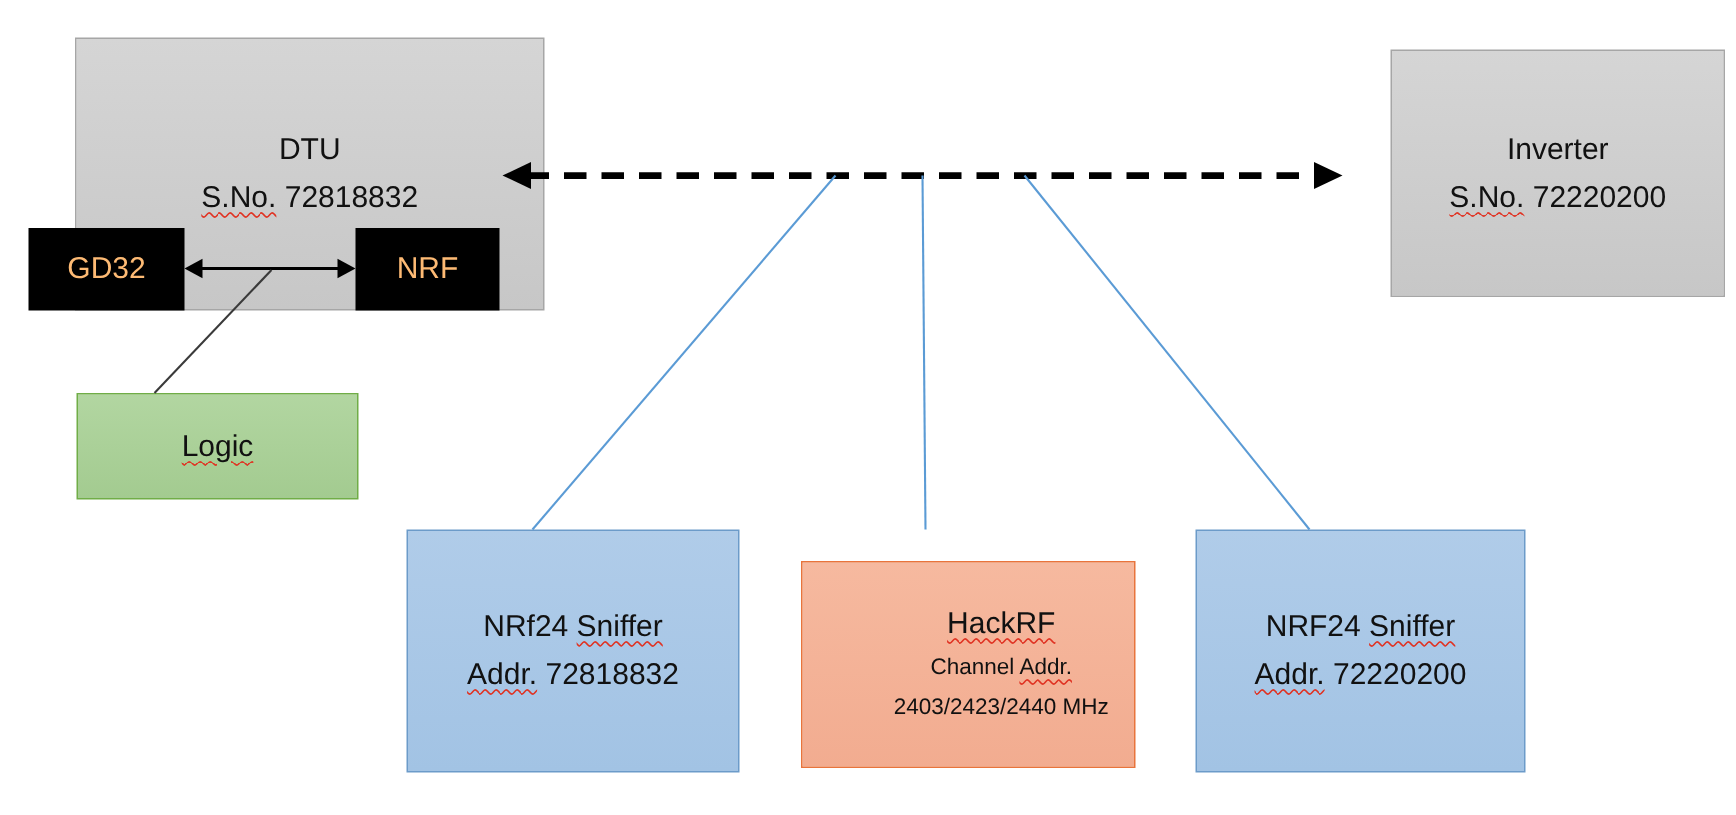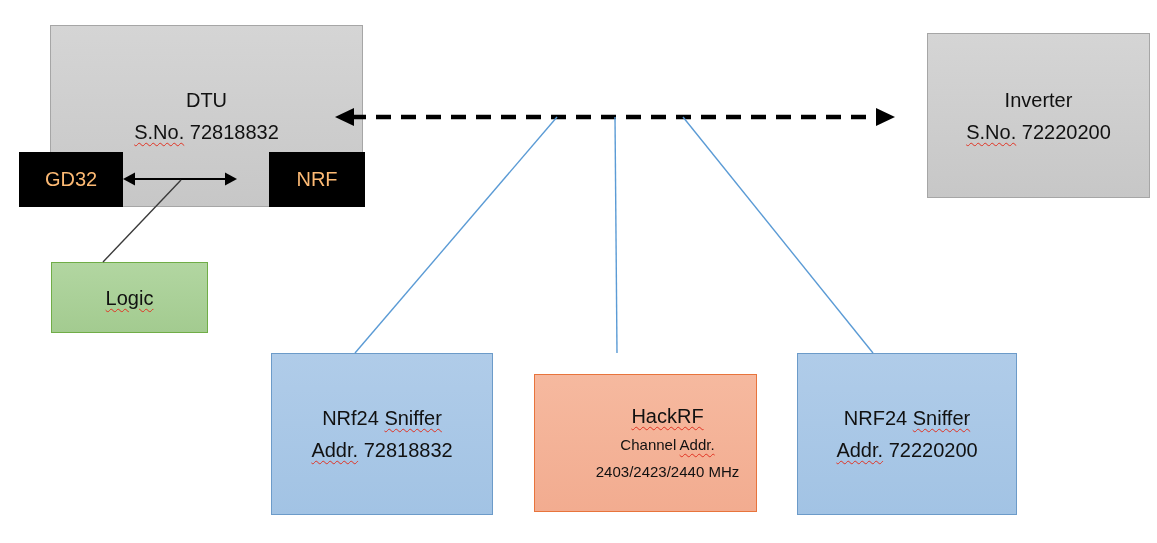--- a/index.html
+++ b/index.html
@@ -27,21 +27,21 @@
     z-index: 1;
     margin-left: 30px;
   }
   .gray-box {
     background: linear-gradient(#d5d5d5, #c7c7c7);
     border: 1px solid #a6a6a6;
   }
   .box-dtu   { left: 20px;  top: 25px;  width: 313px; height: 182px; }
   .box-inverter { left: 897px; top: 33px; width: 223px; height: 165px; }
   .box-logic {
-    left: 21px; top: 262px; width: 157px; height: 71px;
+    left: 21px; top: 262px; width: 188px; height: 71px;
     background: linear-gradient(#b2d6a1, #a3cb90);
     border: 1px solid #70ad47;
     text-align: right;
   }
   .blue-box {
     background: linear-gradient(#b0cce9, #a2c3e4);
     border: 1px solid #6c9bc9;
   }
   .box-sniffer-left  { left: 241px; top: 353px; width: 222px; height: 162px; }
   .box-sniffer-right { left: 767px; top: 353px; width: 220px; height: 162px; }
@@ -56,21 +56,21 @@
     box-sizing: border-box;
     background: #000000;
     color: #fdba74;
     display: flex;
     align-items: center;
     justify-content: center;
     font-size: 20px;
     z-index: 3;
   }
   .chip-gd32 { left: 19px;  top: 152px; width: 104px; height: 55px; }
-  .chip-nrf  { left: 237px; top: 152px; width: 96px;  height: 55px; margin-left: 32px; }
+  .chip-nrf  { left: 237px; top: 152px; width: 96px;  height: 55px; }
   .line1 { font-size: 20px; line-height: 32px; }
   .line2 { font-size: 20px; line-height: 32px; }
   .sub   { font-size: 15px; line-height: 27px; }
   .hack-title { font-size: 20px; line-height: 30px; }
   .wavy {
     text-decoration-line: underline;
     text-decoration-style: wavy;
     text-decoration-color: #e03222;
     text-decoration-thickness: 1px;
     text-underline-offset: 3px;

